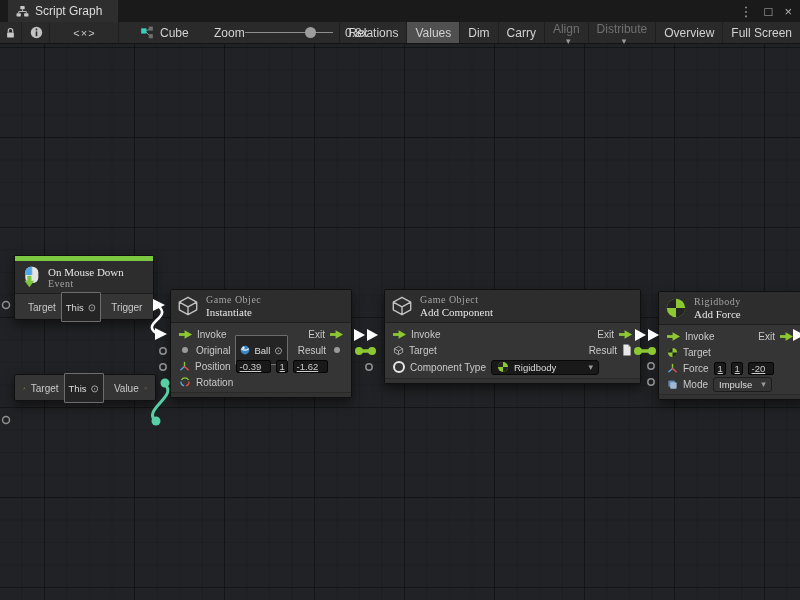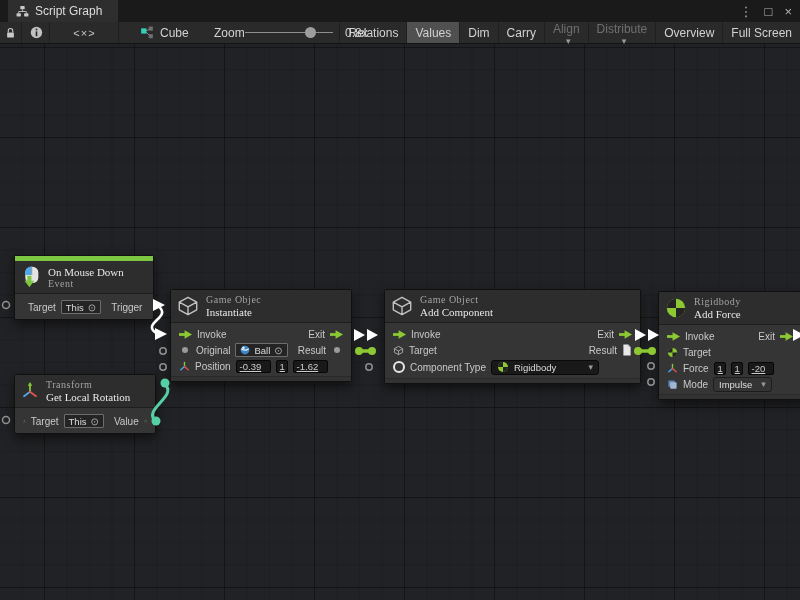--- a/index.html
+++ b/index.html
@@ -64,21 +64,21 @@
     padding:4px 8px 4px 6px; border-bottom:1px solid #1e1e1e; min-height:33px;font-family:Liberation Serif, serif;
   }
   .nh-sub { font-size:10px; color:#a3a3a3; letter-spacing:0.5px; }
   .nh-title { font-size:11px; color:#e8e8e8; margin-top:1px; white-space:nowrap; }
   .node-body { padding:3px 0 2px; }
   .row { display:flex; align-items:center; gap:5px; height:16px; padding:0 8px; font-size:10px; white-space:nowrap; }
   .row .lbl { color:#c9c9c9; }
   .spacer { flex:1; }
   .node-footer { height:5px; border-top:1px solid #292929; background:#323232; }
   .chip {
-    display:inline-flex; align-items:center; gap:4px; height:14px;
+    display:inline-flex; align-items:center; gap:4px; height:30px;
     background:#242424; border:1px solid #6d6d6d; border-radius:1px; padding:0 4px;
     font-size:9.5px; color:#dddddd;
   }
   .chip .picker { color:#b0b0b0; font-size:10px; }
   .field {
     height:13px; line-height:12px; background:#191919; border:1px solid #060606;
     border-radius:2px; padding:0 3px; font-size:9.5px; color:#cccccc;text-decoration:underline;
   }
   .dropdown {
     display:inline-flex; align-items:center; gap:5px; height:15px;
@@ -212,32 +212,20 @@
           <span class="lbl">Trigger</span>
           <svg width="14" height="9" viewBox="0 0 14 9">
             <rect x="0" y="3" width="7" height="3" fill="#8cc832"></rect>
               <polygon points="6,0 14,4.5 6,9" fill="#8cc832"></polygon>
           </svg>
         </div>
       </div>
     </div>
 
     <div class="node" style="left:14px;top:330px;width:142px">
-      <div class="node-header">
-        <svg width="18" height="18" viewBox="0 0 24 24">
-          <line x1="12" y1="13" x2="12" y2="4" stroke="#84cb30" stroke-width="2.4" stroke-linecap="round"></line>
-          <polygon points="9,5 15,5 12,0" fill="#84cb30"></polygon>
-          <line x1="12" y1="13" x2="4" y2="19" stroke="#4fa7e9" stroke-width="2.4" stroke-linecap="round"></line>
-          <line x1="12" y1="13" x2="20" y2="19" stroke="#e0534a" stroke-width="2.4" stroke-linecap="round"></line>
-        </svg>
-        <div>
-          <div class="nh-sub">Transform</div>
-          <div class="nh-title">Get Local Rotation</div>
-        </div>
-      </div>
       <div class="node-body">
         <div class="row" style="height:20px">
           <svg width="11" height="11" viewBox="0 0 24 24">
             <line x1="12" y1="12" x2="12" y2="3" stroke="#84cb30" stroke-width="3" stroke-linecap="round"></line>
             <line x1="12" y1="12" x2="4" y2="19" stroke="#4fa7e9" stroke-width="3" stroke-linecap="round"></line>
             <line x1="12" y1="12" x2="20" y2="19" stroke="#e0534a" stroke-width="3" stroke-linecap="round"></line>
           </svg>
           <span class="lbl">Target</span>
           <span class="chip">
             <span>This</span>
@@ -297,20 +285,28 @@
         <div class="row">
           <svg width="11" height="11" viewBox="0 0 24 24">
             <line x1="12" y1="12" x2="12" y2="3" stroke="#84cb30" stroke-width="3" stroke-linecap="round"></line>
             <line x1="12" y1="12" x2="4" y2="19" stroke="#4fa7e9" stroke-width="3" stroke-linecap="round"></line>
             <line x1="12" y1="12" x2="20" y2="19" stroke="#e0534a" stroke-width="3" stroke-linecap="round"></line>
           </svg>
           <span class="lbl">Position</span>
           <span class="field" style="width:35px">-0.39</span>
           <span class="field" style="width:12px">1</span>
           <span class="field" style="width:35px">-1.62</span>
+        </div>
+        <div class="row">
+          <svg width="12" height="12" viewBox="0 0 24 24">
+            <path d="M5 8 A 8 8 0 0 1 19 8" stroke="#84cb30" stroke-width="2.6" fill="none"></path>
+            <path d="M20 11 A 8 8 0 0 1 14 19.5" stroke="#e0534a" stroke-width="2.6" fill="none"></path>
+            <path d="M10 19.5 A 8 8 0 0 1 4 11" stroke="#4fa7e9" stroke-width="2.6" fill="none"></path>
+          </svg>
+          <span class="lbl">Rotation</span>
         </div>
       </div>
       <div class="node-footer"></div>
     </div>
 
     <div class="node" style="left:384px;top:245px;width:257px">
       <div class="node-header">
         <svg width="22" height="22" viewBox="0 0 24 24">
           <path d="M12 2.5 L21.5 7.8 L21.5 16.2 L12 21.5 L2.5 16.2 L2.5 7.8 Z M2.5 7.8 L12 13 L21.5 7.8 M12 13 L12 21.5" stroke="#c2c2c2" stroke-width="1.5" fill="none" stroke-linejoin="round"></path>
         </svg>

